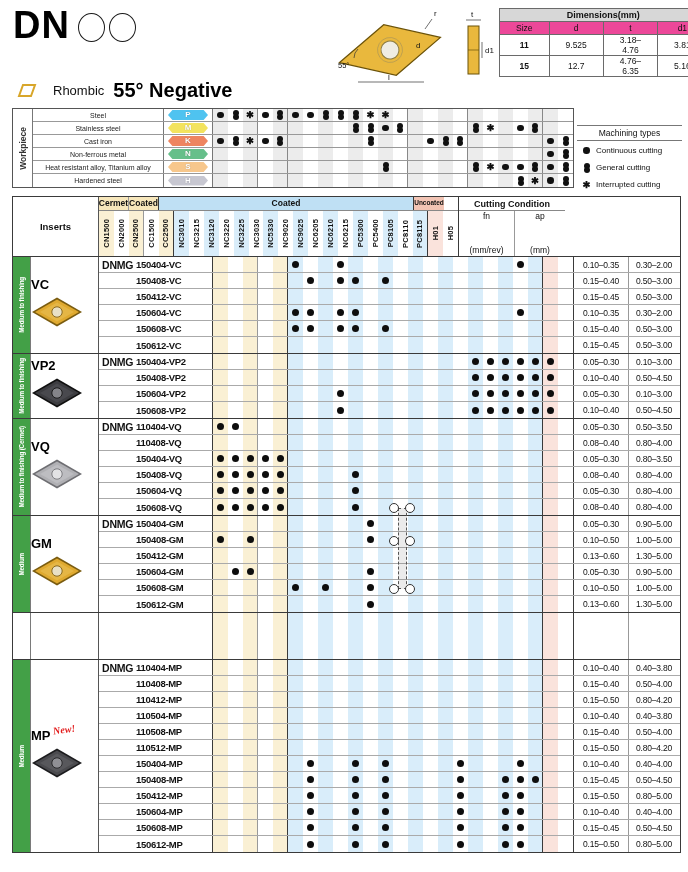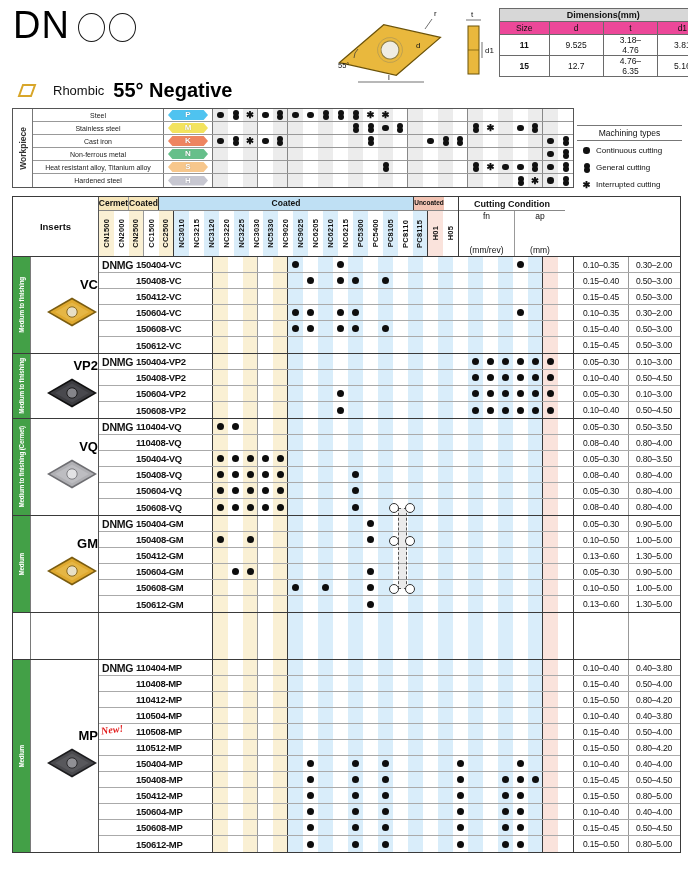--- a/index.html
+++ b/index.html
@@ -1,20 +1,20 @@
 <!DOCTYPE html>
 <html><head>
 <meta charset="utf-8">
 <style>
 *{box-sizing:border-box;margin:0;padding:0}
 body{margin:0;background:#fff;font-family:"Liberation Sans",sans-serif;color:#111}
 .page{position:relative;width:688px;height:872px;background:#fff;overflow:hidden}
 
 
-.logo{position:absolute;left:13px;top:4px;font-size:38px;font-weight:normal;letter-spacing:1px;color:#000}
+.logo{position:absolute;left:13px;top:4px;font-size:38px;font-weight:bold;letter-spacing:1px;color:#000}
 .logo-circles{position:absolute;left:78px;top:13px;display:flex;gap:4px}
 .logo-circle{width:27px;height:29px;border:1.6px solid #1a1a1a;border-radius:50%;background:#fff}
 
 .dims{position:absolute;left:499px;top:8px;width:182px;border-collapse:collapse;font-size:8.5px}
 .dims td,.dims th{border:1px solid #6a6a6a;text-align:center;height:13px;padding:0 16px}
 .dims .ttl{background:#d7d7d7;font-weight:bold;font-size:9px}
 .dims .hd{background:#ec4899;font-weight:normal}
 .dims .sz{font-weight:bold}
 
 .title-row{position:absolute;left:14px;top:78px;display:flex;align-items:center;height:24px}
@@ -65,21 +65,21 @@
 .h-cc-b{display:flex;height:45px}
 .h-fn{width:56px;border-right:1px solid #999}
 .h-ap{width:50px}
 .h-fn,.h-ap{display:flex;flex-direction:column;align-items:center;justify-content:space-between;font-size:8.5px;line-height:1.3}
 
 .grp{display:flex;border-bottom:1.5px solid #3a3a3a}
 .grp:last-child{border-bottom:none}
 .grp-side{width:18px;background:#43a047;border-right:1px solid #7a7a7a;display:flex;align-items:center;justify-content:center;color:#fff}
 .grp-side .v-text{font-size:6.3px;font-weight:600;letter-spacing:-.2px}
 .grp-side.empty{background:#fff}
-.grp-insert{width:68px;border-right:1px solid #555;display:flex;flex-direction:column;align-items:flex-end;justify-content:center;gap:5px}
+.grp-insert{width:68px;border-right:1px solid #555;display:flex;flex-direction:column;align-items:flex-start;justify-content:center;gap:5px}
 .type-wrap{position:relative;display:flex;align-items:center;justify-content:center}
 .type-label{font-size:13px;font-weight:bold;color:#000;line-height:1}
 .new-badge{position:absolute;left:22px;top:-5px;color:#e21b1b;font-family:"Liberation Serif",serif;font-style:italic;font-weight:bold;font-size:10px;transform:rotate(-8deg);white-space:nowrap}
 .grp-rows{display:flex;flex-direction:column;flex:1}
 .row{display:flex;height:16px;border-bottom:1px solid #aaa}
 .row:last-child{border-bottom:none}
 .row-gap{height:46px}
 .c-dnmg{width:36px;display:flex;align-items:center;padding-left:3px;font-size:10.5px;font-weight:bold;letter-spacing:-.2px}
 .c-name{width:78px;display:flex;align-items:center;padding-left:1px;font-size:9.5px;font-weight:bold;letter-spacing:-.3px;border-right:1.5px solid #3a3a3a}
 .c-dot{width:15px;display:flex;align-items:center;justify-content:center;position:relative}

